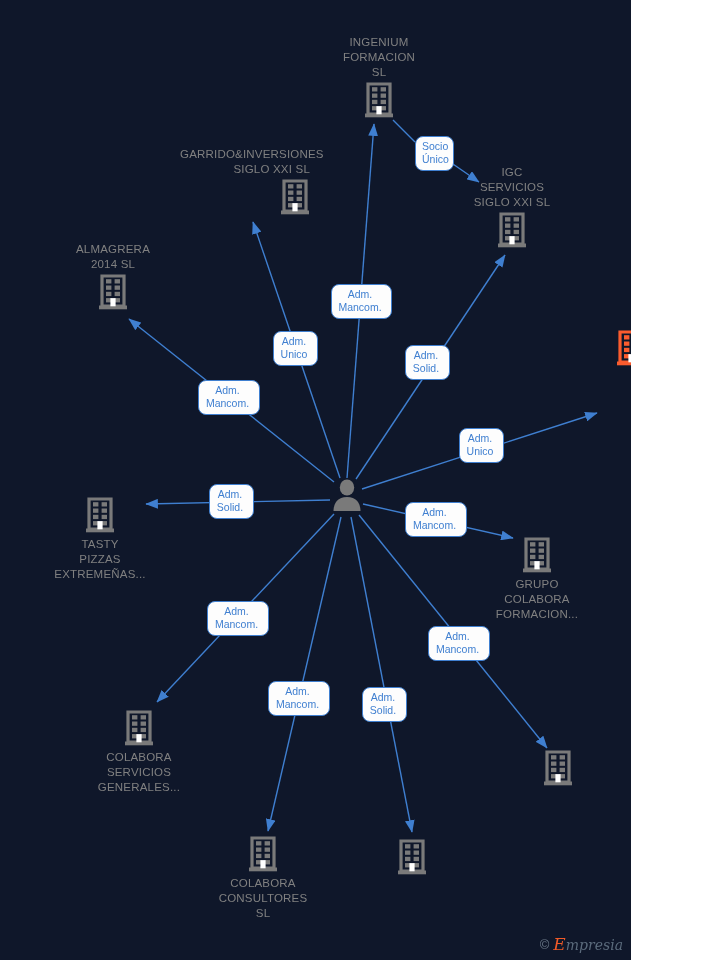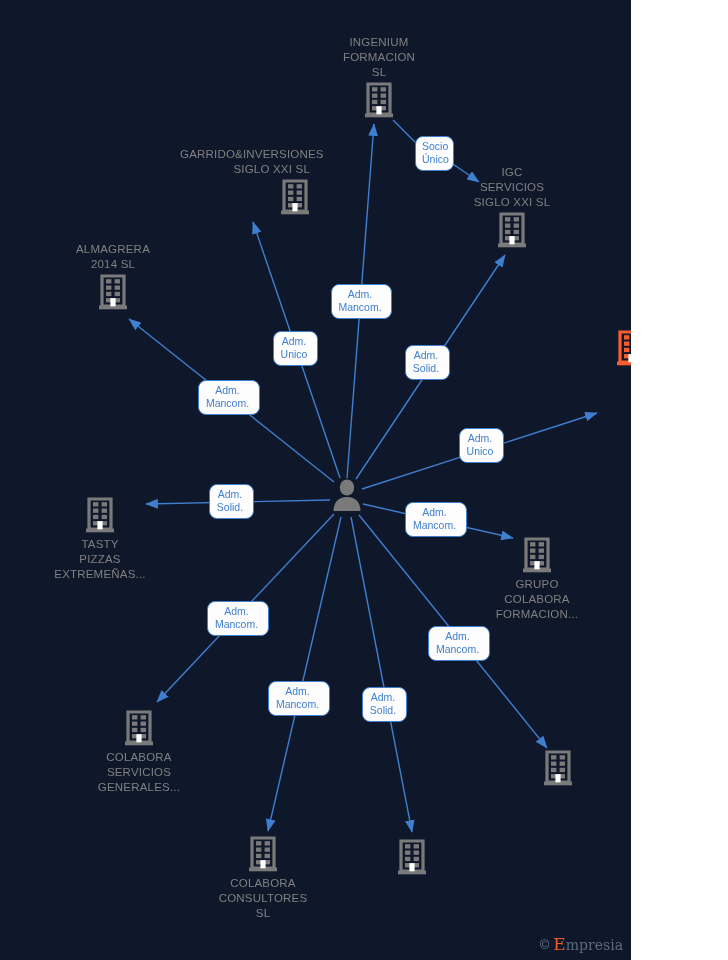--- a/index.html
+++ b/index.html
@@ -66,20 +66,21 @@
     align-items: center;
     gap: 4px;
     font-size: 14px;
   }
   #watermark .copy {
     color: #6d7b8a;
     font-size: 13px;
   }
   #watermark .brand {
     font-family: "DejaVu Serif", serif;
+    font-style: italic;
     font-size: 14px;
     color: #5b6b7c;
   }
   #watermark .brand .cap {
     color: #f05a28;
     font-size: 17px;
   }
 </style>
 </head>
 <body>

